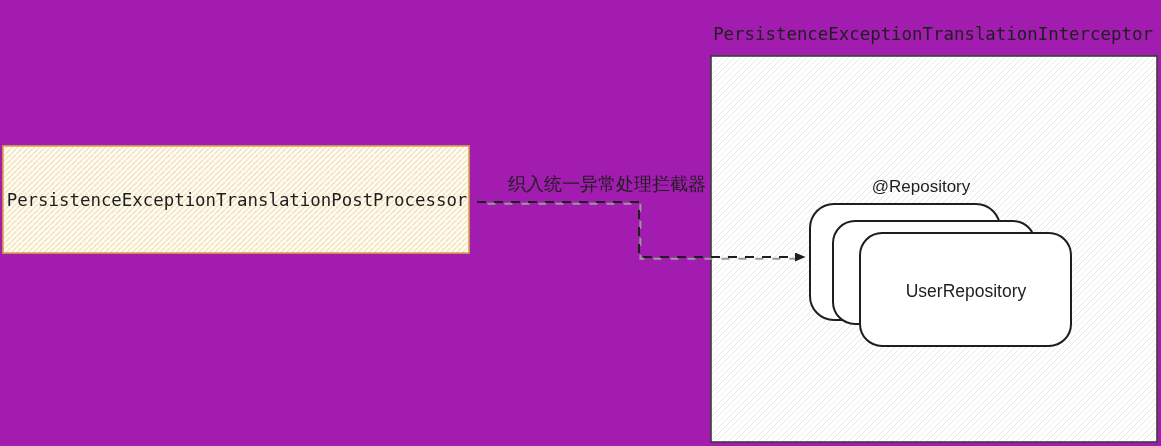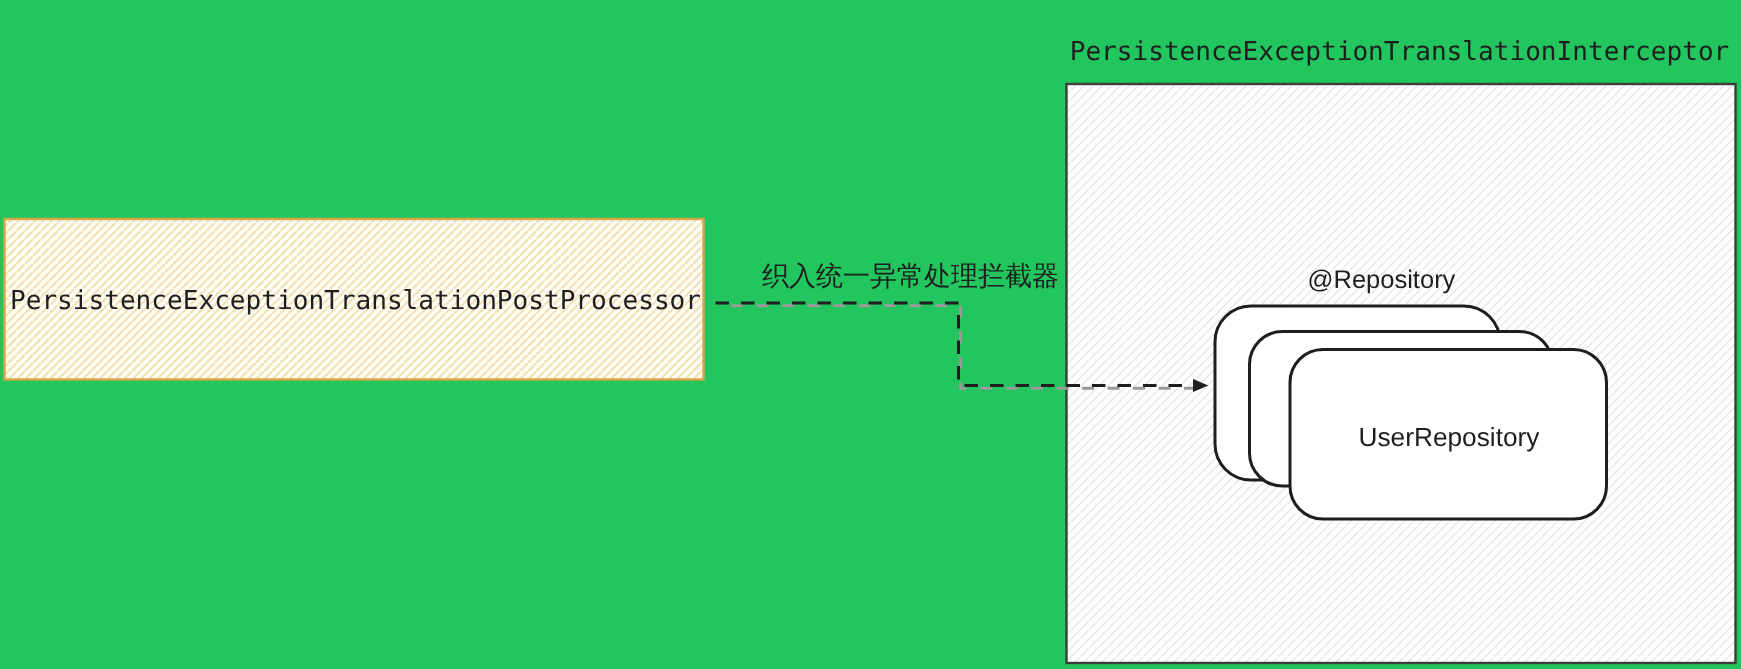--- a/index.html
+++ b/index.html
@@ -1,20 +1,20 @@
 <!DOCTYPE html>
 <html><head>
 <meta charset="utf-8">
 <style>
   html, body { margin: 0; padding: 0; background: #ffffff; }
   .stage {
     position: relative;
     width: 1161px;
     height: 446px;
-    background: #22c55e;
+    background: #a21caf;
     overflow: hidden;
   }
   svg { display: block; }
   .mono-label {
     font-family: "DejaVu Sans Mono", monospace;
     font-size: 17.4px;
     fill: #1e1e1e;
   }
   .sans-label {
     font-family: "Liberation Sans", sans-serif;

